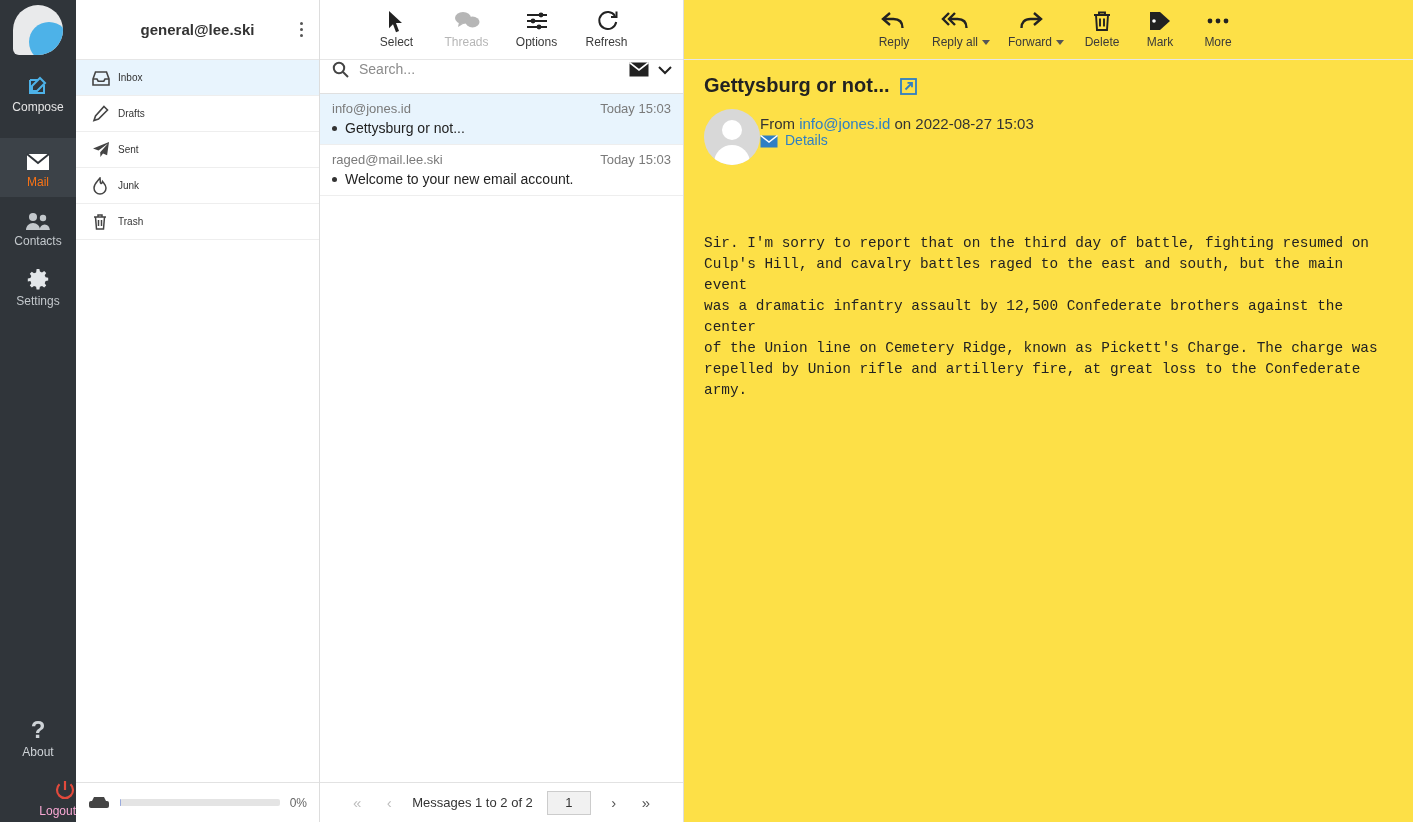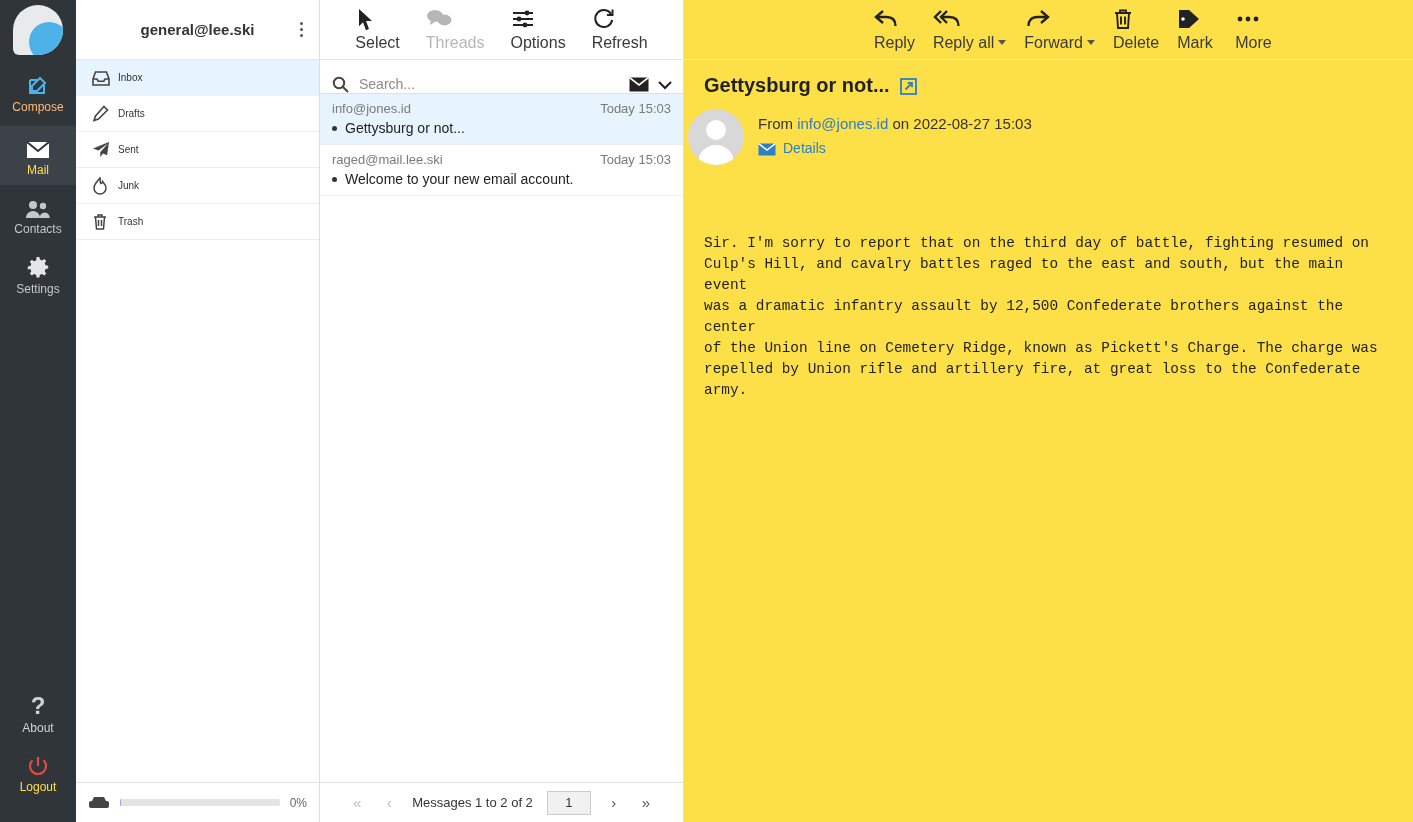--- a/index.html
+++ b/index.html
@@ -58,30 +58,30 @@
     cursor: pointer;
   }
   .rail-item .ri-icon {
     display: block;
     height: 26px;
     line-height: 26px;
     font-size: 21px;
     margin-bottom: 3px;
   }
   .rail-item.compose {
-    color: #fdba74;
+    color: #e5e5e5;
     padding-top: 12px;
-    padding-bottom: 12px;
+    padding-bottom: 24px;
   }
   .rail-item.active {
     background: #3c4248;
-    color: #fde047;
+    color: #f97316;
   }
   .rail-spacer { flex: 1 1 auto; }
-  .rail-item.logout { color: #fde047; padding-bottom: 28px; }
+  .rail-item.logout { color: #f9a8d4; padding-bottom: 4px; text-align: right; }
   .rail-item.about { color: #ced3d7; }
 
   svg.icn { display: inline-block; vertical-align: middle; }
 
   
   .folders {
     width: 244px;
     flex: 0 0 244px;
     border-right: 1px solid #ddd;
     display: flex;
@@ -162,33 +162,33 @@
   .list-toolbar {
     height: 60px;
     display: flex;
     align-items: center;
     justify-content: center;
     gap: 26px;
     border-bottom: 1px solid #e6e6e6;
     background: #fff;
   }
   .tb-btn {
-    text-align: left;
-    font-size: 16px;
+    text-align: center;
+    font-size: 12px;
     color: #3a3a3a;
     min-width: 44px;
     cursor: pointer;
     line-height: 1.1;
   }
   .tb-btn .tb-i { display: block; height: 24px; margin-bottom: 2px; }
   .tb-btn.disabled { color: #b6b6b6; }
   .search-bar {
     height: 34px;
     display: flex;
-    align-items: flex-end;
+    align-items: flex-start;
     gap: 8px;
     padding: 0 10px 0 12px;
     border-bottom: 1px solid #e0e0e0;
   }
   .search-bar input {
     flex: 1 1 auto;
     border: none;
     outline: none;
     font-size: 14px;
     color: #333;
@@ -263,22 +263,21 @@
   .subject-row {
     display: flex; align-items: center; gap: 10px;
     padding: 14px 20px 4px 20px;
   }
   .subject {
     font-size: 20px; font-weight: bold; color: #222;
   }
   .ext-link { color: #2f7fc4; cursor: pointer; }
   .sender-block {
     display: flex;
-    gap: 14px;
-    padding: 8px 20px 0 4px;
+    padding: 8px 20px 0 20px;
     align-items: flex-start;
   }
   .avatar {
     width: 56px; height: 56px; border-radius: 50%;
     background: #d8d8d8;
     position: relative;
     overflow: hidden;
     flex: 0 0 56px;
   }
   .avatar:before {
@@ -288,21 +287,20 @@
   }
   .avatar:after {
     content: ""; position: absolute;
     width: 36px; height: 22px; border-radius: 18px 18px 0 0;
     background: #fff; left: 10px; top: 36px;
   }
   .sender-lines { padding-top: 6px; }
   .from-line { font-size: 15px; color: #333; }
   .from-line a { color: #2f7fc4; text-decoration: none; }
   .details-line {
-    margin-top: 8px;
     display: flex; align-items: center; gap: 7px;
     color: #2f7fc4; font-size: 14px; cursor: pointer;
   }
   .body {
     padding: 26px 20px 0 20px;
     font-family: "Liberation Mono", monospace;
     font-size: 14.4px;
     line-height: 21px;
     color: #222;
     white-space: pre-wrap;

